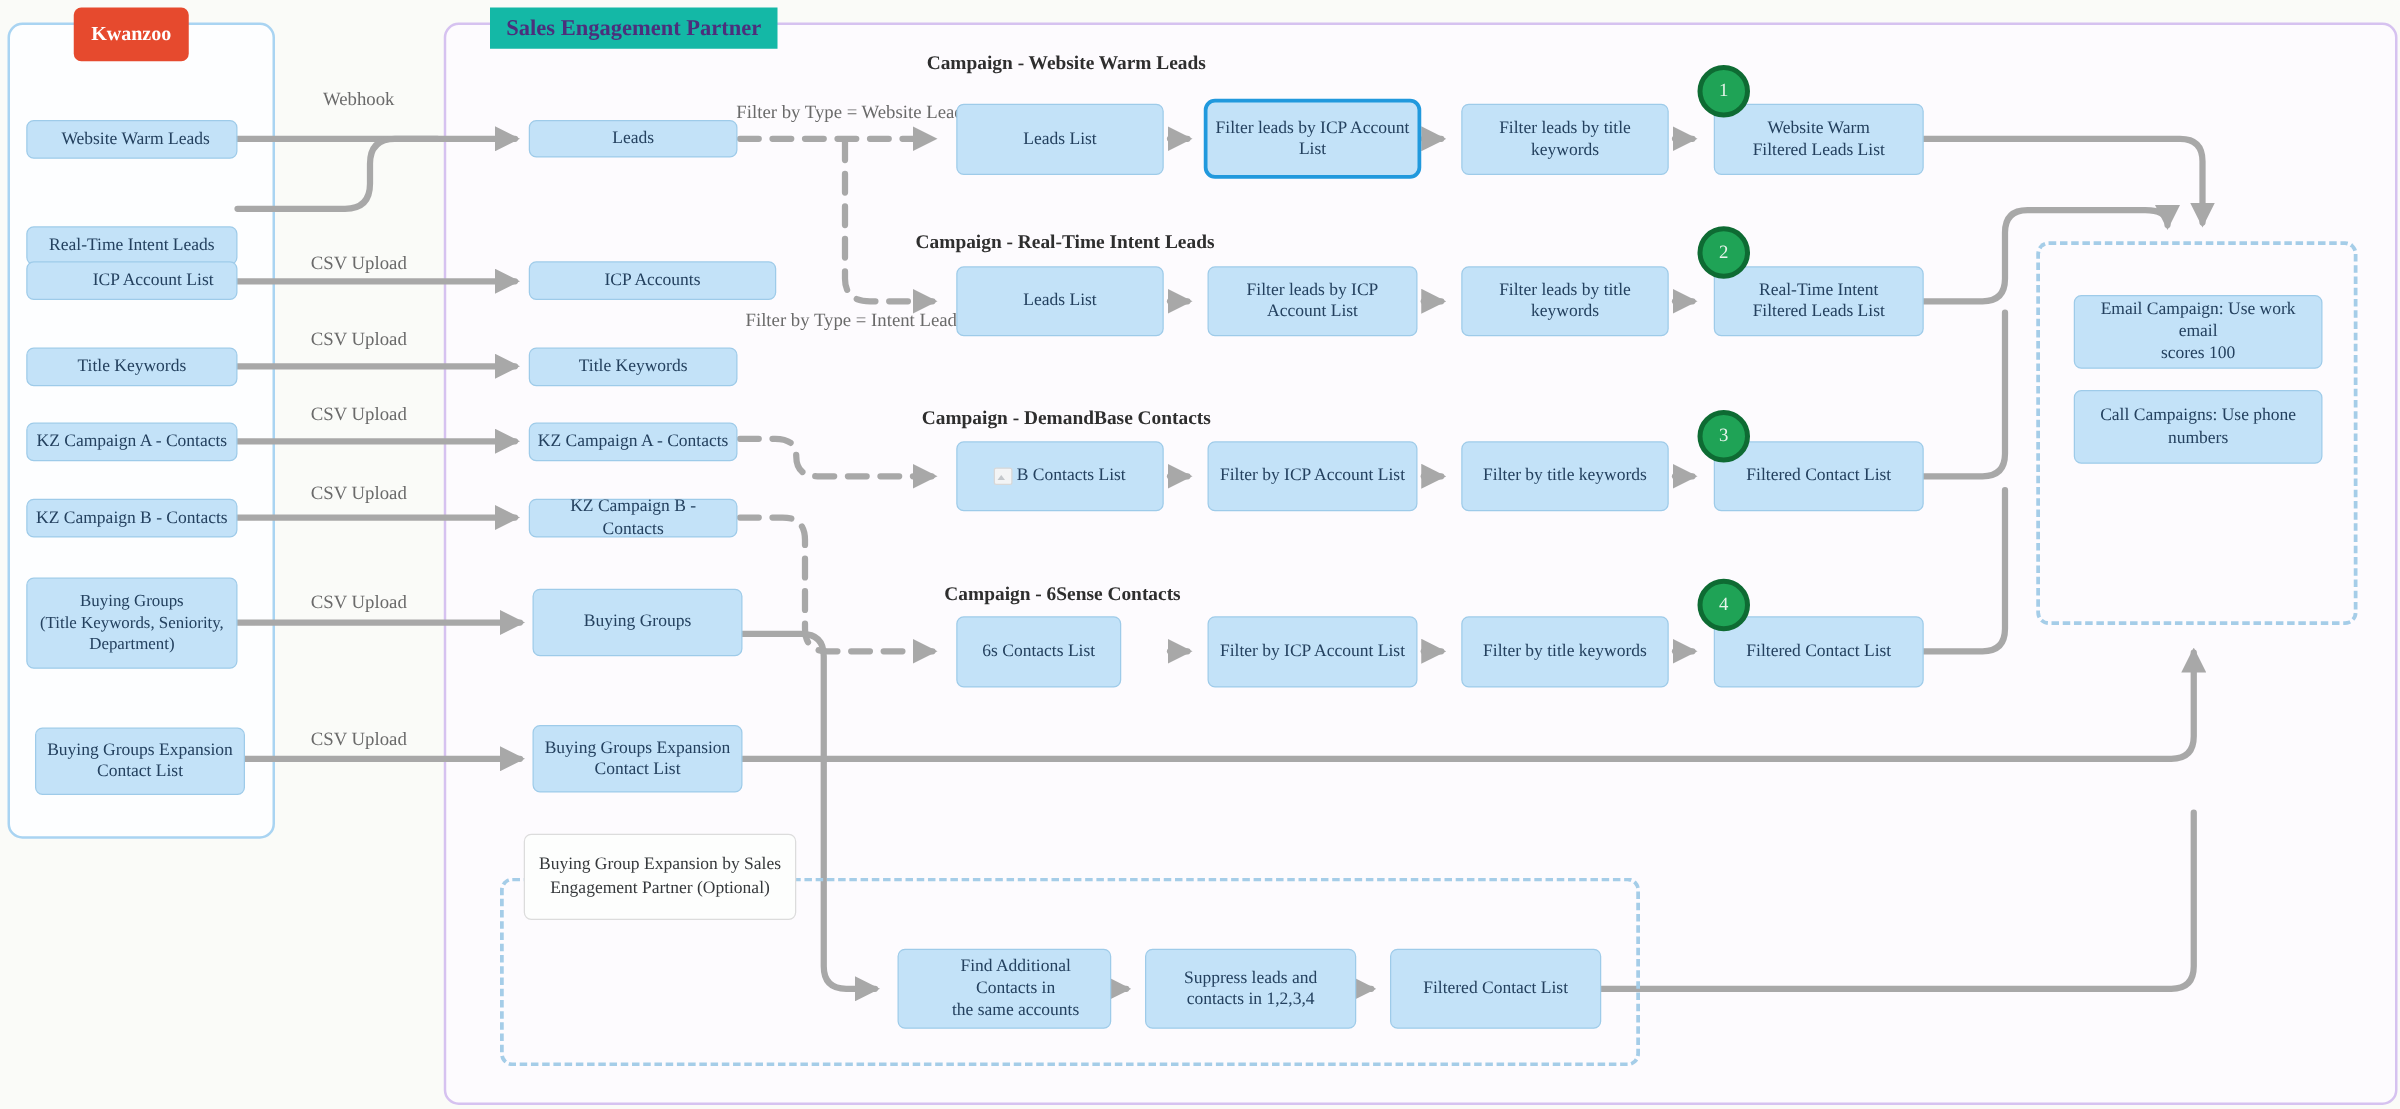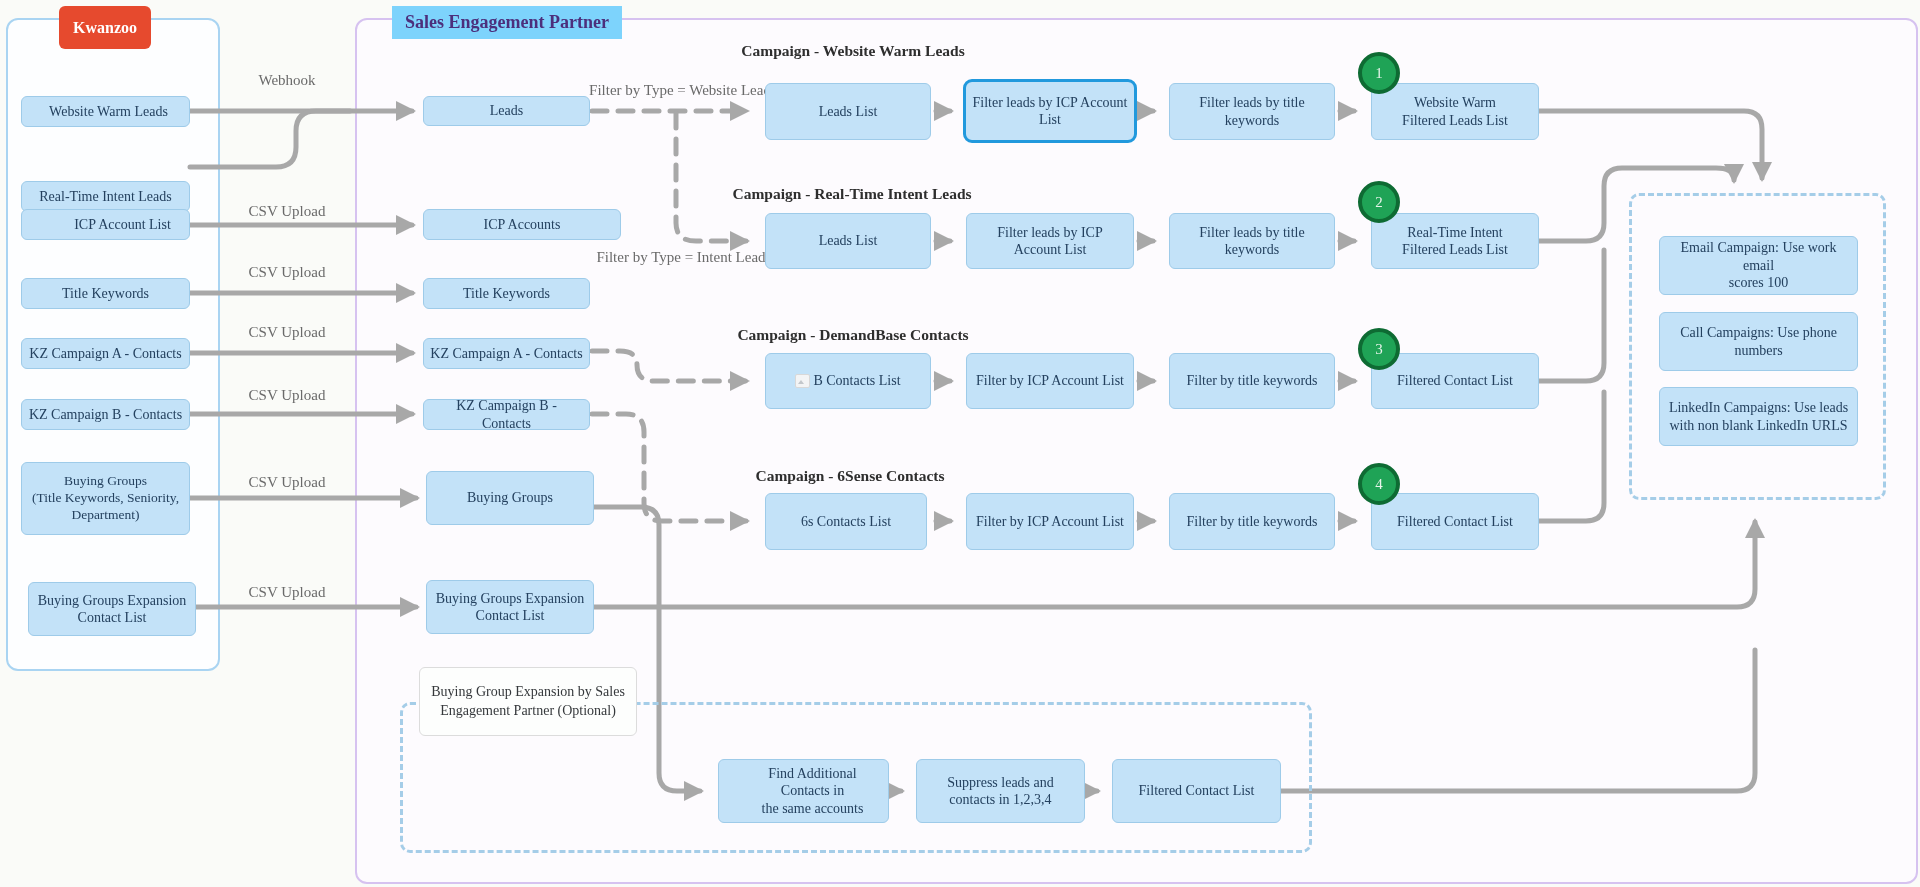--- a/index.html
+++ b/index.html
@@ -9,21 +9,21 @@
   .panel{border-radius:12px;background:transparent;}
   .panel.kz{border:2px solid #a9d4f2;background:#fdfeff;}
   .panel.sep{border:2px solid #d6c2f0;background:#fdfbfe;}
   .node{display:flex;align-items:center;justify-content:center;text-align:center;
         background:#c3e2f8;border:1px solid #9ecbe9;border-radius:6px;
         color:#24415f;font-size:14px;line-height:1.25;padding:2px 6px;z-index:3;}
   .node span{white-space:pre-line;}
   .node.highlight{border:3px solid #2199dd;border-radius:9px;}
   .title-red{display:flex;align-items:center;justify-content:center;background:#e64a2e;
         border-radius:6px;color:#fff;font-weight:bold;font-size:16px;z-index:3;}
-  .title-purple{display:flex;align-items:center;justify-content:center;background:#7dd3fc;
+  .title-purple{display:flex;align-items:center;justify-content:center;background:#14b8a6;
         border-radius:0;color:#4c2f7c;font-weight:bold;font-size:18px;z-index:3;}
   .row-header{transform:translateX(-50%);font-weight:bold;color:#2e2e2e;font-size:15.5px;
         white-space:nowrap;z-index:3;}
   .edge-label{transform:translateX(-50%);color:#6a6a6a;font-size:15px;white-space:nowrap;z-index:3;}
   .badge{width:42px;height:42px;border-radius:50%;background:#1fa356;border:4px solid #0e6b33;
         display:flex;align-items:center;justify-content:center;color:#e7f4eb;font-size:15px;z-index:4;}
   .dashed-box{border:3px dashed #a5cde8;border-radius:10px;z-index:2;}
   .note{display:flex;align-items:center;justify-content:center;text-align:center;background:#fdfefd;
         border:1px solid #dcdcdc;border-radius:6px;color:#35383b;font-size:14px;line-height:1.3;z-index:3;}
   .note span{white-space:pre-line;}
@@ -210,21 +210,21 @@
   <div class="abs node" style="left:1169px;top:353px;width:166px;height:56px;">
       <span>Filter by title keywords</span>
     </div>
   <div class="abs node" style="left:1371px;top:353px;width:168px;height:56px;">
       <span>Filtered Contact List</span>
     </div>
   <div class="abs badge" style="left:1358px;top:328px;">
       <span>3</span>
     </div>
 
-  <div class="abs node" style="left:765px;top:493px;width:162px;height:57px;text-align:center;">
+  <div class="abs node" style="left:765px;top:493px;width:132px;height:57px;text-align:center;">
       <span>6s Contacts List</span>
     </div>
   <div class="abs node" style="left:966px;top:493px;width:168px;height:57px;">
       <span>Filter by ICP Account List</span>
     </div>
   <div class="abs node" style="left:1169px;top:493px;width:166px;height:57px;">
       <span>Filter by title keywords</span>
     </div>
   <div class="abs node" style="left:1371px;top:493px;width:168px;height:57px;">
       <span>Filtered Contact List</span>
@@ -235,24 +235,20 @@
 
   <div class="abs dashed-box" style="left:1629px;top:193px;width:257px;height:307px;"></div>
   <div class="abs node" style="left:1659px;top:236px;width:199px;height:59px;">
       <span>Email Campaign: Use work email
 scores 100</span>
     </div>
   <div class="abs node" style="left:1659px;top:312px;width:199px;height:59px;">
       <span>Call Campaigns: Use phone
 numbers</span>
     </div>
-  <div class="abs node" style="left:1659px;top:387px;width:199px;height:59px;">
-      <span>LinkedIn Campaigns: Use leads
-with non blank LinkedIn URLS</span>
-    </div>
 
   <div class="abs dashed-box" style="left:400px;top:702px;width:912px;height:151px;"></div>
   <div class="abs note" style="left:419px;top:667px;width:218px;height:69px;">
     <span>Buying Group Expansion by Sales
 Engagement Partner (Optional)</span>
   </div>
   <div class="abs node" style="left:718px;top:759px;width:171px;height:64px;padding-left:24px;">
       <span>Find Additional Contacts in
 the same accounts</span>
     </div>

